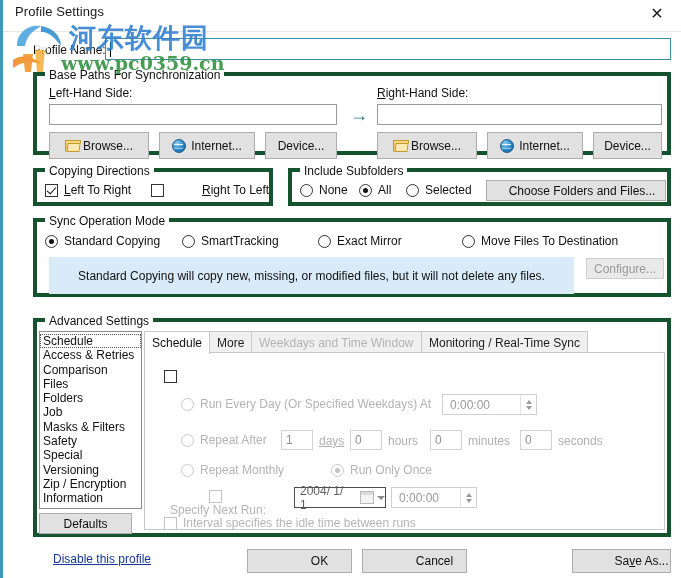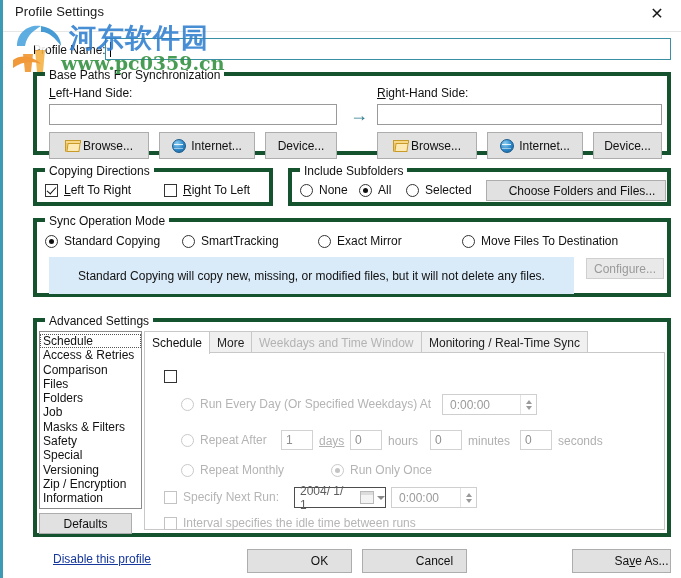--- a/index.html
+++ b/index.html
@@ -357,21 +357,21 @@
       <span>Device...</span>
     </div>
   </div>
 
   <div class="group" id="g-copydir">
     <div class="legend">Copying Directions</div>
     <div class="chk-wrap" style="left:8px; top:11px;">
       <span class="chk checked"></span>
       <span class="chk-lbl"><span class="u">L</span>eft To Right</span>
     </div>
-    <div class="chk-wrap" style="left:127px; top:11px;">
+    <div class="chk-wrap" style="left:114px; top:11px;gap:32px;">
       <span class="chk"></span>
       <span class="chk-lbl"><span class="u">R</span>ight To Left</span>
     </div>
   </div>
 
   <div class="group" id="g-subfolders">
     <div class="legend">Include Subfolders</div>
     <div class="rad-wrap" style="left:8px; top:11px;">
       <span class="rad"></span>
       <span class="rad-lbl">None</span>
@@ -478,21 +478,21 @@
 
     <div class="rad-wrap" style="left:36px; top:110px;">
       <span class="rad dim"></span>
       <span class="rad-lbl dim">Repeat Monthly</span>
     </div>
     <div class="rad-wrap" style="left:186px; top:110px;">
       <span class="rad dim checked"></span>
       <span class="rad-lbl dim">Run Only Once</span>
     </div>
 
-    <div class="chk-wrap" style="left:19px; top:137px;">
+    <div class="chk-wrap" style="left:19px; top:137px;flex-direction:column;">
       <span class="chk dim"></span>
       <span class="chk-lbl dim">Specify Next Run:</span>
     </div>
     <div class="date-box" style="left:149px; top:134px; width:92px;">
       <span class="dval">2004/ 1/ 1</span>
       <span class="cal-ico"></span>
       <span class="cal-caret"></span>
     </div>
     <div class="spin-field" style="left:246px; top:134px; width:86px;">
       <span class="val">0:00:00</span>

